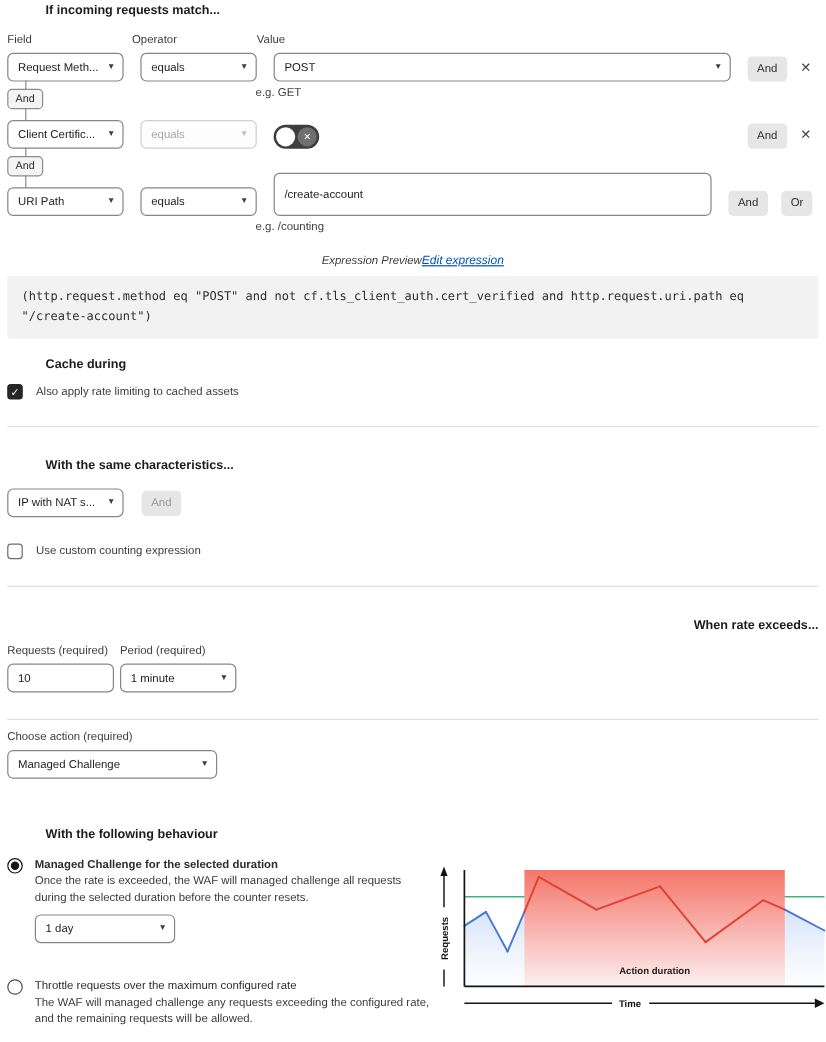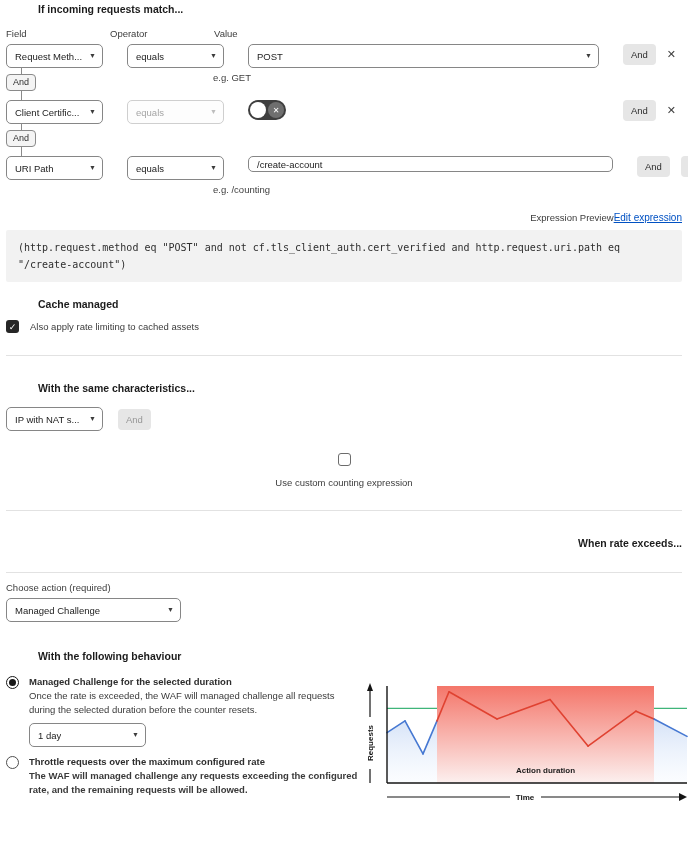--- a/index.html
+++ b/index.html
@@ -7,89 +7,89 @@
   body { font-family:"Liberation Sans", sans-serif; color:#2d2d2d; width:688px; }
   .page { width:688px; min-height:868px; padding:3px 6px 8px 6px; position:relative; }
 
   .h { font-size:10.5px; font-weight:700; color:#1c1c1c; line-height:13px;padding-left:32px; }
   .lbl { font-size:9.5px; color:#3c3c3c; line-height:11px; }
 
   .col-labels { display:flex; margin-top:12px; }
   .col-labels .c1 { width:104px; }
   .col-labels .c2 { width:104px; }
 
-  .crow { display:flex; align-items:flex-start; gap:24px; position:relative; height:24px; }
+  .crow { display:flex; align-items:flex-end; gap:14px; position:relative; height:24px; }
   .row1 { margin-top:5px; }
 
   .select, .combo { height:24px; border:1px solid #868686; border-radius:5px; background:#fff;
     font-size:9.5px; color:#222; display:flex; align-items:center; padding:0 18px 0 8px;
     position:relative; cursor:default; }
   .w97 { width:97px; flex:none; }
   .combo { flex:1; }
   .arr { position:absolute; right:6px; top:50%; transform:translateY(-52%); font-size:7px; color:#3c3c3c; }
   .select.disabled { border-color:#cfcfcf; color:#a5a5a5; background:#fdfdfd; }
   .select.disabled .arr { color:#bdbdbd; }
   .seltext { white-space:nowrap; overflow:hidden; }
 
-  .vin { width:365px; flex:none; height:16px; border:1px solid #868686; border-radius:5px;
+  .vin { width:365px; flex:none; height:36px; border:1px solid #868686; border-radius:5px;
     font-family:inherit; font-size:9.5px; color:#222; padding:0 8px; }
   .acts { margin-left:auto; display:flex; align-items:center; gap:11px; padding-right:6px; }
   .gbtn { border:none; background:#e6e6e6; border-radius:4px; height:21px; padding:0 8px;
     font-family:inherit; font-size:9.5px; color:#2d2d2d; cursor:pointer; }
   .gbtn.dim { color:#979797; }
   .xicn { font-size:11px; color:#3f3f3f; cursor:pointer; line-height:1; }
 
   .hint { position:absolute; left:207px; top:28px; font-size:9.5px; color:#3e3e3e; }
 
   .connector { position:relative; height:30px; margin:1px 0; }
   .connector::before { content:""; position:absolute; left:15px; top:-2px; height:34px; width:1px; background:#8a8a8a; }
   .cbadge { position:absolute; left:0; top:5px; background:#f4f4f4; border:1px solid #8a8a8a;
     border-radius:4px; padding:3px 6px; font-size:9px; color:#2d2d2d; z-index:1; line-height:1; }
 
   .toggle { width:38px; height:20px; border-radius:10px; background:#3e3e3e; position:relative; flex:none; cursor:pointer; }
   .knob { position:absolute; left:2px; top:2px; width:16px; height:16px; border-radius:50%; background:#fff; }
   .tx { position:absolute; right:2px; top:2px; width:16px; height:16px; border-radius:50%; background:#6f6f6f;
     color:#fff; font-size:8px; display:flex; align-items:center; justify-content:center; font-style:normal; }
 
-  .expr-head { display:flex; justify-content:flex-end; align-items:flex-end; margin-top:32px; }
+  .expr-head { display:flex; justify-content:center; align-items:flex-end; margin-top:32px;font-style:italic; }
   .link { font-size:10px; color:#0051c3; text-decoration:underline; cursor:pointer; }
   .codeblock { margin-top:7px; background:#f2f2f2; padding:9px 12px; font-family:"DejaVu Sans Mono", monospace;
     font-size:10px; line-height:17px; color:#2e2e2e; border-radius:2px; }
 
   .cache-title { margin-top:16px; }
   .cbrow { display:flex; align-items:center; gap:11px; margin-top:9px; }
   .cb { width:13px; height:13px; border-radius:3px; flex:none; cursor:pointer; }
   .cb.checked { background:#262626; color:#fff; font-size:9px; display:flex; align-items:center; justify-content:center; }
   .cb.checked i { font-style:normal; }
   .cb.un { border:1.5px solid #6c6c6c; background:#fff; }
 
   hr.div { border:none; border-top:1px solid #e2e2e2; margin:22px 0 0 0; }
 
   .char-title { margin-top:26px; }
   .char-row { display:flex; align-items:center; margin-top:12px; }
   .char-row .gbtn { margin-left:15px; }
-  .cbrow2 { margin-top:22px;flex-direction:column; }
+  .cbrow2 { margin-top:22px; }
 
   .rate-title { margin-top:26px;text-align:right; }
   .rate-labels { display:flex; margin-top:9px; }
   .rate-labels .r1 { width:94px; }
   .rate-inputs { display:flex; margin-top:5px; gap:5px; }
   .tinput { width:89px; height:24px; border:1px solid #868686; border-radius:5px; font-family:inherit;
     font-size:9.5px; color:#222; padding:0 8px; }
 
   .div3 { margin-top:30px; }
   .action-title { margin-top:26px; }
   .choose-lbl { margin-top:9px; }
   .action-select { margin-top:5px; width:175px; }
 
-  .behav-title { margin-top:28px; }
+  .behav-title { margin-top:40px; }
   .bb { display:flex; align-items:flex-start; margin-top:12px; }
   .opts { width:354px; flex:none; }
   .opt { display:flex; gap:10px; }
-  .opt2 { margin-top:8px;font-weight:bold; }
+  .opt2 { margin-top:29px; }
   .radio { width:13px; height:13px; border:1.5px solid #4f4f4f; border-radius:50%; flex:none;
     position:relative; background:#fff; margin-top:1px; cursor:pointer; }
   .radio.sel { border-color:#171717; }
   .radio.sel::after { content:""; position:absolute; inset:2px; border-radius:50%; background:#171717; }
   .optlabel { font-size:9.5px; line-height:13px; }
   .optlabel.b { font-weight:700; }
   .optdesc { font-size:9.5px; color:#3a3a3a; line-height:13.5px; margin-top:1px; }
   .dur-select { width:117px; margin-top:7px; }
   .chartbox { margin-left:auto; }
 </style>
@@ -170,21 +170,21 @@
     </div>
     <span class="hint">e.g. /counting</span>
   </div>
 
   <div class="expr-head">
     <span class="lbl">Expression Preview</span>
     <a class="link">Edit expression</a>
   </div>
   <div class="codeblock">(http.request.method eq "POST" and not cf.tls_client_auth.cert_verified and http.request.uri.path eq "/create-account")</div>
 
-  <div class="h cache-title">Cache managed</div>
+  <div class="h cache-title">Cache during</div>
   <div class="cbrow">
     <span class="cb checked">
         <i>✓</i>
       </span>
     <span class="lbl">Also apply rate limiting to cached assets</span>
   </div>
 
   <hr class="div">
 
   <div class="h char-title">With the same characteristics...</div>
@@ -196,20 +196,31 @@
     <button class="gbtn dim">And</button>
   </div>
   <div class="cbrow cbrow2">
     <span class="cb un"></span>
     <span class="lbl">Use custom counting expression</span>
   </div>
 
   <hr class="div">
 
   <div class="h rate-title">When rate exceeds...</div>
+  <div class="rate-labels">
+    <span class="lbl r1">Requests (required)</span>
+    <span class="lbl">Period (required)</span>
+  </div>
+  <div class="rate-inputs">
+    <input class="tinput" type="text" readonly="" value="10" style="">
+    <div class="select w97">
+      <span class="seltext">1 minute</span>
+      <span class="arr">▼</span>
+    </div>
+  </div>
 
   <hr class="div div3">
 
   <div class="lbl choose-lbl">Choose action (required)</div>
   <div class="select action-select">
     <span class="seltext">Managed Challenge</span>
     <span class="arr">▼</span>
   </div>
 
   <div class="h behav-title">With the following behaviour</div>

